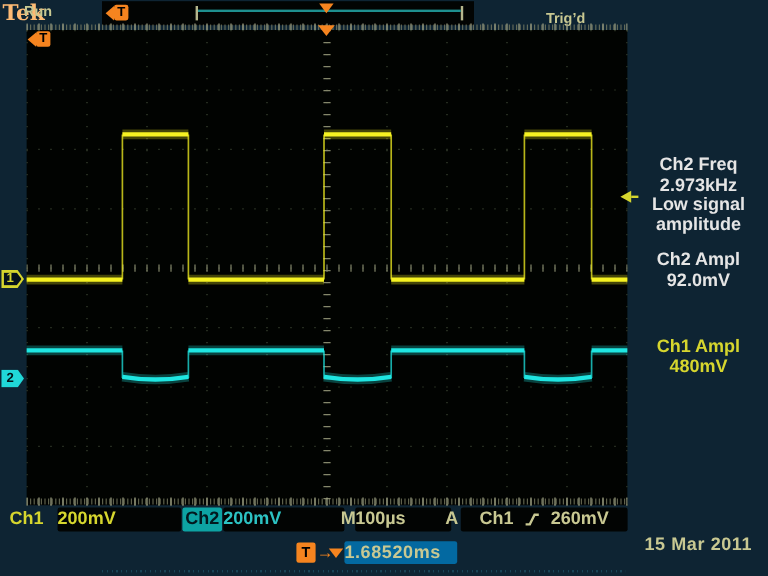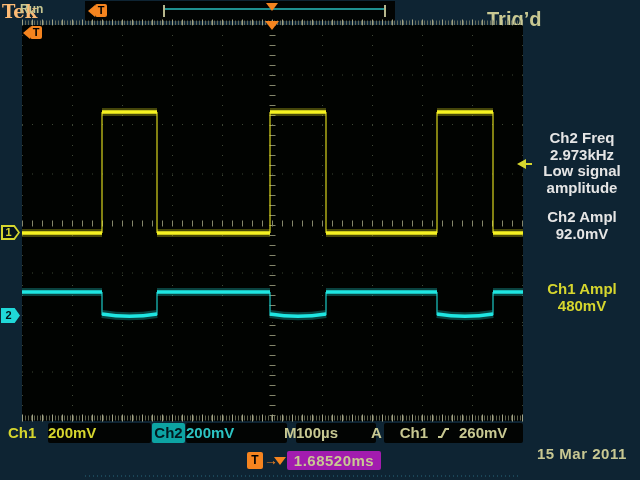--- a/index.html
+++ b/index.html
@@ -11,21 +11,21 @@
   .abs{position:absolute;}
   .khaki{color:#c8c892;}
   .teal{color:#e5e5e5;}
   .yel{color:#d6d62e;}
   .cyn{color:#2cc3c3;}
   .orange{color:#f5841f;}
 
   
   #tek-logo{left:2px;top:1px;font-family:"DejaVu Serif",serif;font-size:18px;color:#fdba74;letter-spacing:0;}
   #run-status{left:20px;top:2px;font-size:12px;}
-  #trigd-status{left:455px;top:8px;font-size:20px;margin-left:32px;}
+  #trigd-status{left:455px;top:8px;font-size:12px;}
   #record-bar{left:85px;top:1px;width:310px;height:20px;background:#020403;}
   #record-bracket{left:78px;top:4px;width:219px;height:12px;border-left:2px solid #b5b68c;border-right:2px solid #b5b68c;}
   #record-line{position:absolute;left:0;top:3px;right:0;height:2px;background:#1e8f8f;}
   .tri-down{width:0;height:0;border-left:7px solid transparent;border-right:7px solid transparent;border-top:9px solid #f5841f;}
   #record-tri{left:181px;top:2px;border-left-width:6px;border-right-width:6px;border-top-width:8px;}
   .tmark{display:flex;align-items:center;}
   .tmark .tri-left{width:0;height:0;border-top:6px solid transparent;border-bottom:6px solid transparent;border-right:7px solid #f5841f;}
   .tmark .tbox{width:12px;height:13px;background:#f5841f;color:#000;font-size:11px;line-height:13px;text-align:center;border-radius:2px;}
   #bar-tmark{left:3px;top:3px;}
   #grid-tmark{left:23px;top:26px;}
@@ -60,21 +60,21 @@
   #sb-ch2-box{left:186px;width:101px;}
   #sb-m-label{left:284px;}
   #sb-m-box{left:296px;width:80px;}
   #sb-a-label{left:371px;}
   #sb-trig-box{left:384px;width:139px;display:flex;align-items:center;justify-content:center;gap:9px;}
 
   
   #trig-tbox{left:247px;top:452px;width:16px;height:17px;background:#f5841f;color:#000;font-size:12px;line-height:17px;text-align:center;border-radius:2px;}
   #trig-arrow{left:264px;top:451px;font-size:14px;line-height:18px;}
   #trig-tri{left:274px;top:457px;border-left-width:6px;border-right-width:6px;border-top-width:8px;}
-  #trig-value-box{left:287px;top:451px;width:94px;height:19px;background:#a21caf;border-radius:2px;font-size:15px;line-height:19px;text-align:center;letter-spacing:.5px;}
+  #trig-value-box{left:287px;top:451px;width:94px;height:19px;background:#0369a1;border-radius:2px;font-size:15px;line-height:19px;text-align:left;letter-spacing:.5px;}
 
   
   #datetime{left:537px;top:446px;font-size:15px;line-height:16px;letter-spacing:.5px;}
 
   
   #bottom-dots{left:85px;top:475px;width:436px;height:2px;
     background:repeating-linear-gradient(90deg,#1d4d60 0 1px,transparent 1px 4px);opacity:.8;}
 </style>
 </head>
 <body>

